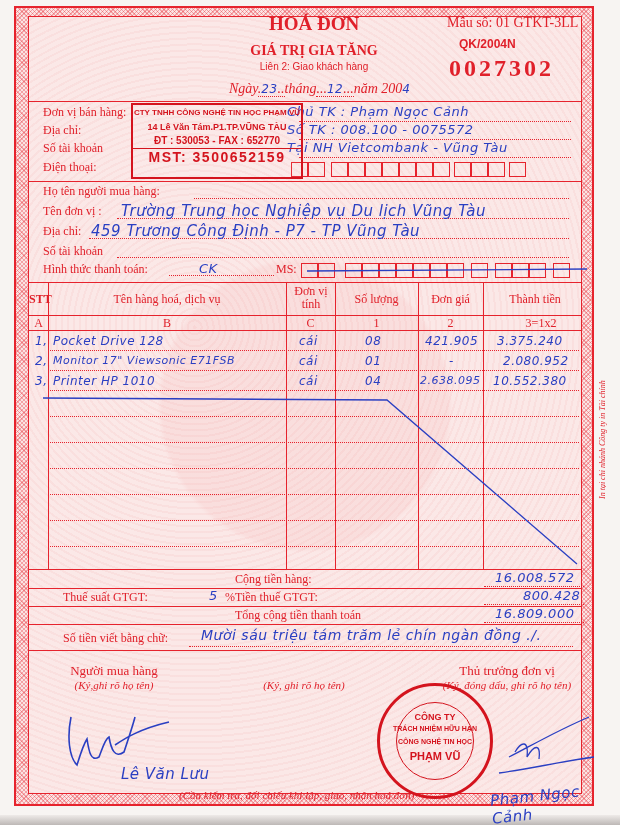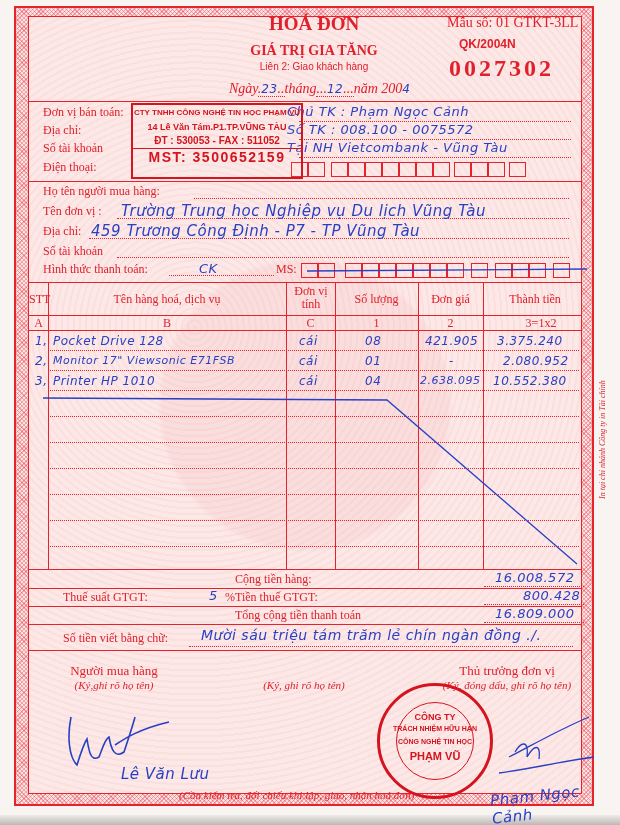--- a/index.html
+++ b/index.html
@@ -85,21 +85,21 @@
     <div class="abs" style="left:418px; top:-2px; font-size:14px;">Mẫu số: 01 GTKT-3LL</div>
     <div class="abs" style="left:430px; top:20px; font-family:'Liberation Sans',sans-serif; font-weight:bold; font-size:12px;">QK/2004N</div>
     <div class="abs" style="left:420px; top:38px; font-size:24px; font-weight:bold; letter-spacing:3px;">0027302</div>
 
     <div class="abs" style="left:200px; top:64px; font-size:14px; font-style:italic;">
       <span>Ngày</span><span class="dots">.<span class="hand">23</span>..</span><span>tháng</span><span class="dots">...<span class="hand">12</span>...</span><span>năm 200</span><span class="hand">4</span>
     </div>
 
     <div class="hline" style="left:0; right:0; top:84px;"></div>
 
-    <div class="abs label" style="left:14px; top:88px;">Đơn vị bán toán:</div>
+    <div class="abs label" style="left:14px; top:88px;">Đơn vị bán hàng:</div>
     <div class="abs label" style="left:14px; top:106px;">Địa chỉ:</div>
     <div class="abs label" style="left:14px; top:124px;">Số tài khoản</div>
     <div class="abs label" style="left:14px; top:143px;">Điện thoại:</div>
     <div class="dotline" style="left:270px; right:10px; top:104px;"></div>
     <div class="dotline" style="left:270px; right:10px; top:122px;"></div>
     <div class="dotline" style="left:270px; right:10px; top:140px;"></div>
 
     <div class="abs hand" style="left:258px; top:87px; font-size:13px;">Chủ TK :   Phạm Ngọc Cảnh</div>
     <div class="abs hand" style="left:258px; top:105px; font-size:13px;">Số TK :   008.100 - 0075572</div>
     <div class="abs hand" style="left:258px; top:123px; font-size:13px;">Tại NH  Vietcombank - Vũng Tàu</div>
@@ -116,21 +116,21 @@
         <div class="box" style="left:404px; top:145px;"></div>
       <div class="box" style="left:425px; top:145px;"></div>
         <div class="box" style="left:442px; top:145px;"></div>
         <div class="box" style="left:459px; top:145px;"></div>
       <div class="box" style="left:480px; top:145px;"></div>
     </div>
 
     <div class="stamp-rect" style="left:102px; top:86px;">
       <div style="font-size:8px; margin-top:3px;">CTY TNHH CÔNG NGHỆ TIN HỌC PHẠM VŨ</div>
       <div style="font-size:9px; margin-top:5px;">14 Lê Văn Tám.P1.TP.VŨNG TÀU</div>
-      <div style="font-size:10px; margin-top:3px;">ĐT : 530053 - FAX : 511052</div>
+      <div style="font-size:10px; margin-top:3px;">ĐT : 530053 - FAX : 652770</div>
       <div style="font-size:14px; margin-top:2px; letter-spacing:1.5px; border-top:1px solid #d4141e;">MST: 3500652159</div>
     </div>
 
     <div class="hline" style="left:0; right:0; top:164px;"></div>
 
     <div class="abs label" style="left:14px; top:167px;">Họ tên người mua hàng:</div>
     <div class="abs label" style="left:14px; top:187px;">Tên đơn vị :</div>
     <div class="abs label" style="left:14px; top:207px;">Địa chỉ:</div>
     <div class="abs label" style="left:14px; top:227px;">Số tài khoản</div>
     <div class="abs label" style="left:14px; top:245px;">Hình thức thanh toán:</div>
@@ -169,21 +169,21 @@
     <div class="hline" style="left:0; right:0; top:298px;"></div>
     <div class="hline" style="left:0; right:0; top:313px;"></div>
     <div class="hline" style="left:0; right:0; top:552px;"></div>
 
     <div class="vline" style="left:19px; top:265px; height:287px;"></div>
     <div class="vline" style="left:257px; top:265px; height:287px;"></div>
     <div class="vline" style="left:306px; top:265px; height:287px;"></div>
     <div class="vline" style="left:389px; top:265px; height:287px;"></div>
     <div class="vline" style="left:454px; top:265px; height:287px;"></div>
 
-    <div class="th" style="left:0; width:19px; top:276px;">STT</div>
+    <div class="th" style="left:0; width:19px; top:276px;font-weight:bold;">STT</div>
     <div class="th" style="left:19px; width:238px; top:276px;">Tên hàng hoá, dịch vụ</div>
     <div class="th" style="left:260px; width:44px; top:268px;">Đơn vị tính</div>
     <div class="th" style="left:306px; width:83px; top:276px;">Số lượng</div>
     <div class="th" style="left:389px; width:65px; top:276px;">Đơn giá</div>
     <div class="th" style="left:454px; width:104px; top:276px;">Thành tiền</div>
 
     <div class="th" style="left:0; width:19px; top:300px;">A</div>
     <div class="th" style="left:19px; width:238px; top:300px;">B</div>
     <div class="th" style="left:257px; width:49px; top:300px;">C</div>
     <div class="th" style="left:306px; width:83px; top:300px;">1</div>

